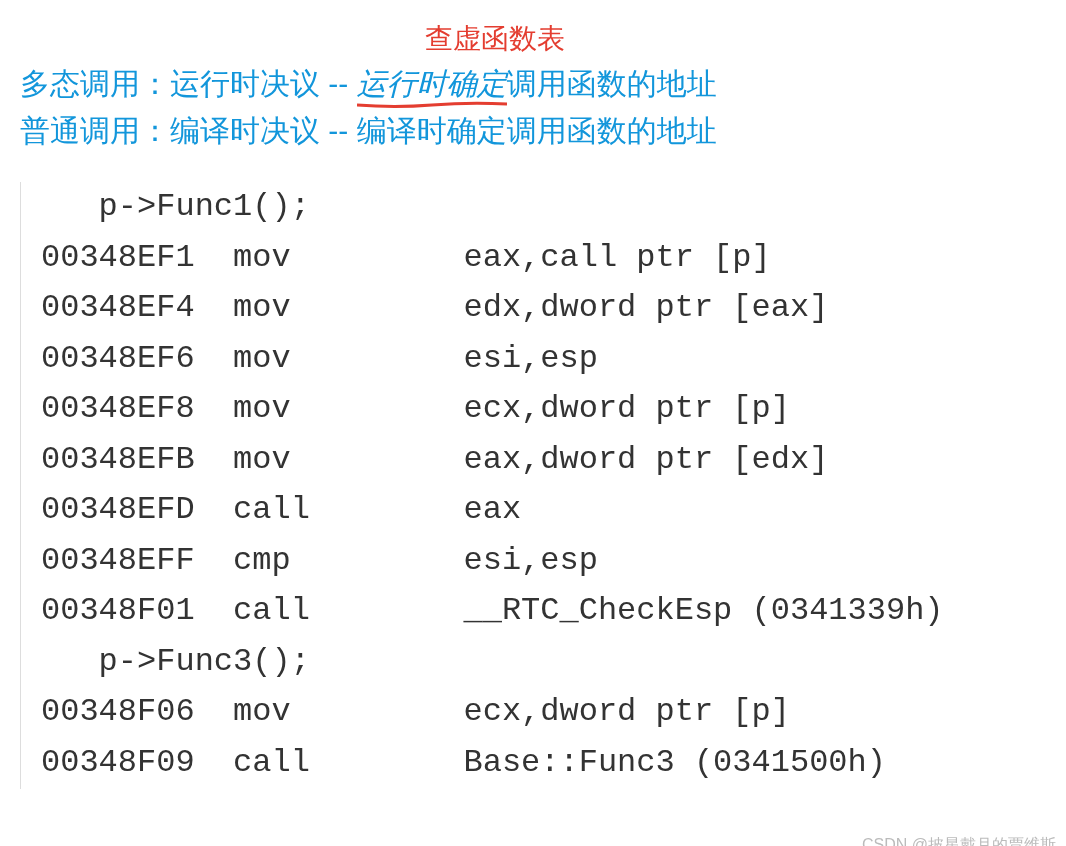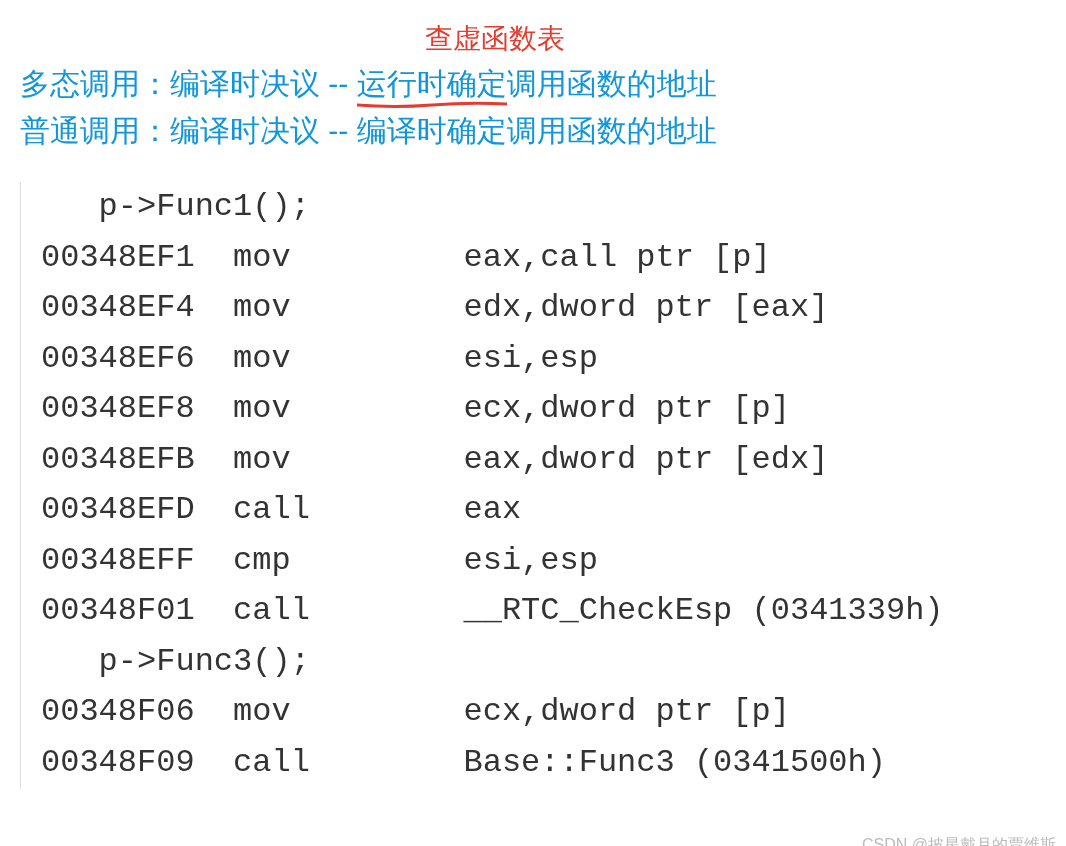--- a/index.html
+++ b/index.html
@@ -21,20 +21,21 @@
     }
     .blue-line {
       color: #1296db;
       font-size: 30px;
       margin: 6px 0;
       font-weight: 400;
     }
     .underline-wrap {
       position: relative;
       display: inline-block;
+      font-style: italic;
     }
     .red-underline {
       position: absolute;
       left: 0;
       bottom: -4px;
       width: 100%;
       height: 8px;
     }
     .code-block {
       font-family: Consolas, "Courier New", monospace;
@@ -61,21 +62,21 @@
       box-sizing: border-box;
     }
   </style>
 </head>
 <body>
 <div class="container">
 
 <div class="header">
   <div class="red-text">查虚函数表</div>
   <div class="blue-line">
-    <span>多态调用：编译时决议 -- </span><span class="underline-wrap"><span>运行时确定</span><svg class="red-underline" viewBox="0 0 160 8" preserveAspectRatio="none">
+    <span>多态调用：运行时决议 -- </span><span class="underline-wrap"><span>运行时确定</span><svg class="red-underline" viewBox="0 0 160 8" preserveAspectRatio="none">
             <path d="M0,4 Q40,7 80,4 T160,3" stroke="#e43d30" stroke-width="3" fill="none"></path>
           </svg></span><span>调用函数的地址</span>
   </div>
   <div class="blue-line">普通调用：编译时决议 -- 编译时确定调用函数的地址</div>
 </div>
 
 <div class="code-block"><span>   p-&gt;Func1();</span>
 <span><span>00348EF1</span>  <span>mov</span>         <span>eax,call ptr [p]</span></span>
 <span><span>00348EF4</span>  <span>mov</span>         <span>edx,dword ptr [eax]</span></span>
 <span><span>00348EF6</span>  <span>mov</span>         <span>esi,esp</span></span>

